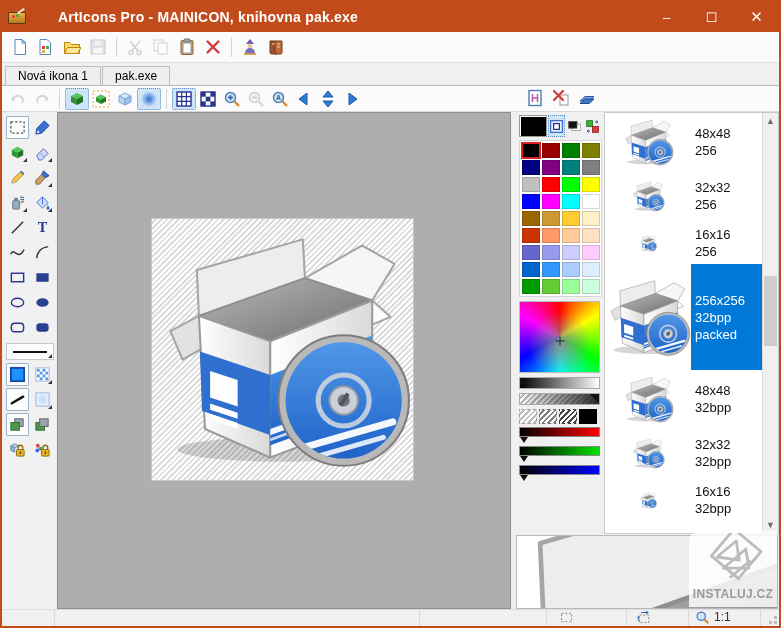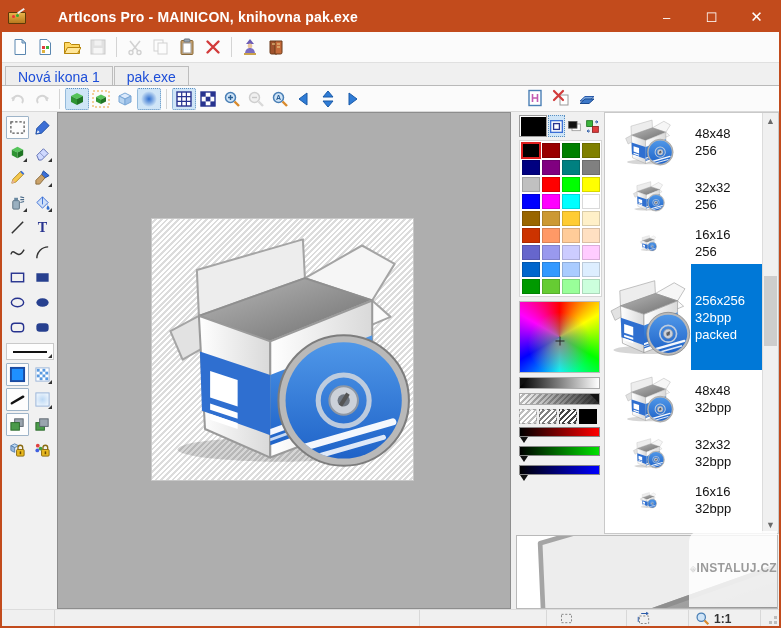--- a/index.html
+++ b/index.html
@@ -35,21 +35,21 @@
     border:1px solid transparent; border-radius:2px; }
   .btn.pressed { background:#cfe5f7; border:1px dotted #5a8fc0; }
   .btn.disabled { opacity:.45; filter:grayscale(100%); }
   .tb-sep { width:1px; height:20px; background:#d4d4d4; margin:0 5px; }
   .gi { width:18px; height:18px; display:block; }
   .gi svg { width:18px; height:18px; display:block; }
 
   
   .tabbar { height:23px; background:#f0f0f0; display:flex; align-items:flex-end;
     padding-left:3px; border-bottom:1px solid #b9b9b9; flex:0 0 auto; }
-  .tab { height:19px; padding:2px 12px 0; font-size:14px; color:#1d4ed8; background:#eeeeee;
+  .tab { height:19px; padding:2px 12px 0; font-size:12px; color:#000000; background:#eeeeee;
     border:1px solid #bdbdbd; border-bottom:none; margin-right:1px; white-space:nowrap; }
   .tab.active { height:23px; background:#fff; padding-top:4px; margin-bottom:-1px; }
 
   
   .row2 { height:26px; background:#fbfbfb; border-bottom:1px solid #d9d9d9;
     display:flex; align-items:center; padding-left:4px; position:relative; flex:0 0 auto;}
   .row2 .btn { width:24px; height:22px; }
   #toolbar-format { position:absolute; left:521px; top:1px; display:flex; align-items:center; }
   #toolbar-format .btn { margin-right:2px; }
 
@@ -131,29 +131,29 @@
   .fl-thumb { position:absolute; left:1px; right:1px; top:38%; height:70px; background:#cdcdcd; }
 
   
   .previewpanel { height:74px; flex:0 0 auto; background:#fff; border:1px solid #b9b9b9;
     margin:1px 1px 0 0; position:relative; overflow:hidden; }
   .previewpanel svg { position:absolute; left:-80px; top:-110px; width:600px; height:600px; }
 
   
   .statusbar { height:17px; background:#f0f0f0; border-top:1px solid #dcdcdc;
     display:flex; align-items:center; flex:0 0 auto; font-size:12px; color:#333; }
-  .sb-cell { height:100%; display:flex; align-items:flex-end; border-right:1px solid #d8d8d8;font-weight:bold; }
+  .sb-cell { height:100%; display:flex; align-items:flex-start; border-right:1px solid #d8d8d8; }
   .sb-cell .gi, .sb-cell .gi svg { width:15px; height:15px; }
   .sb-grip { width:16px; height:100%; position:relative; }
   .sb-grip i { position:absolute; width:3px; height:3px; background:#bdbdbd; }
 
   
   .watermark { position:absolute; right:2px; bottom:19px; width:88px; height:76px;
     background:rgba(255,255,255,.82); border-radius:10px 0 0 0; display:flex;
-    flex-direction:row; align-items:center; justify-content:flex-start; z-index:5; }
+    flex-direction:column; align-items:center; justify-content:flex-start; z-index:5; }
   .watermark svg { width:64px; height:56px; margin-top:2px; }
   .wm-text { font-size:12px; font-weight:bold; color:#9a9a9a; letter-spacing:.3px; margin-top:-2px;}
 </style>
 </head>
 <body>
 
 <svg width="0" height="0" style="position:absolute">
   <defs>
     <linearGradient id="gBlue" x1="0" y1="0" x2="0" y2="1">
       <stop offset="0" stop-color="#4f97e8"></stop>

